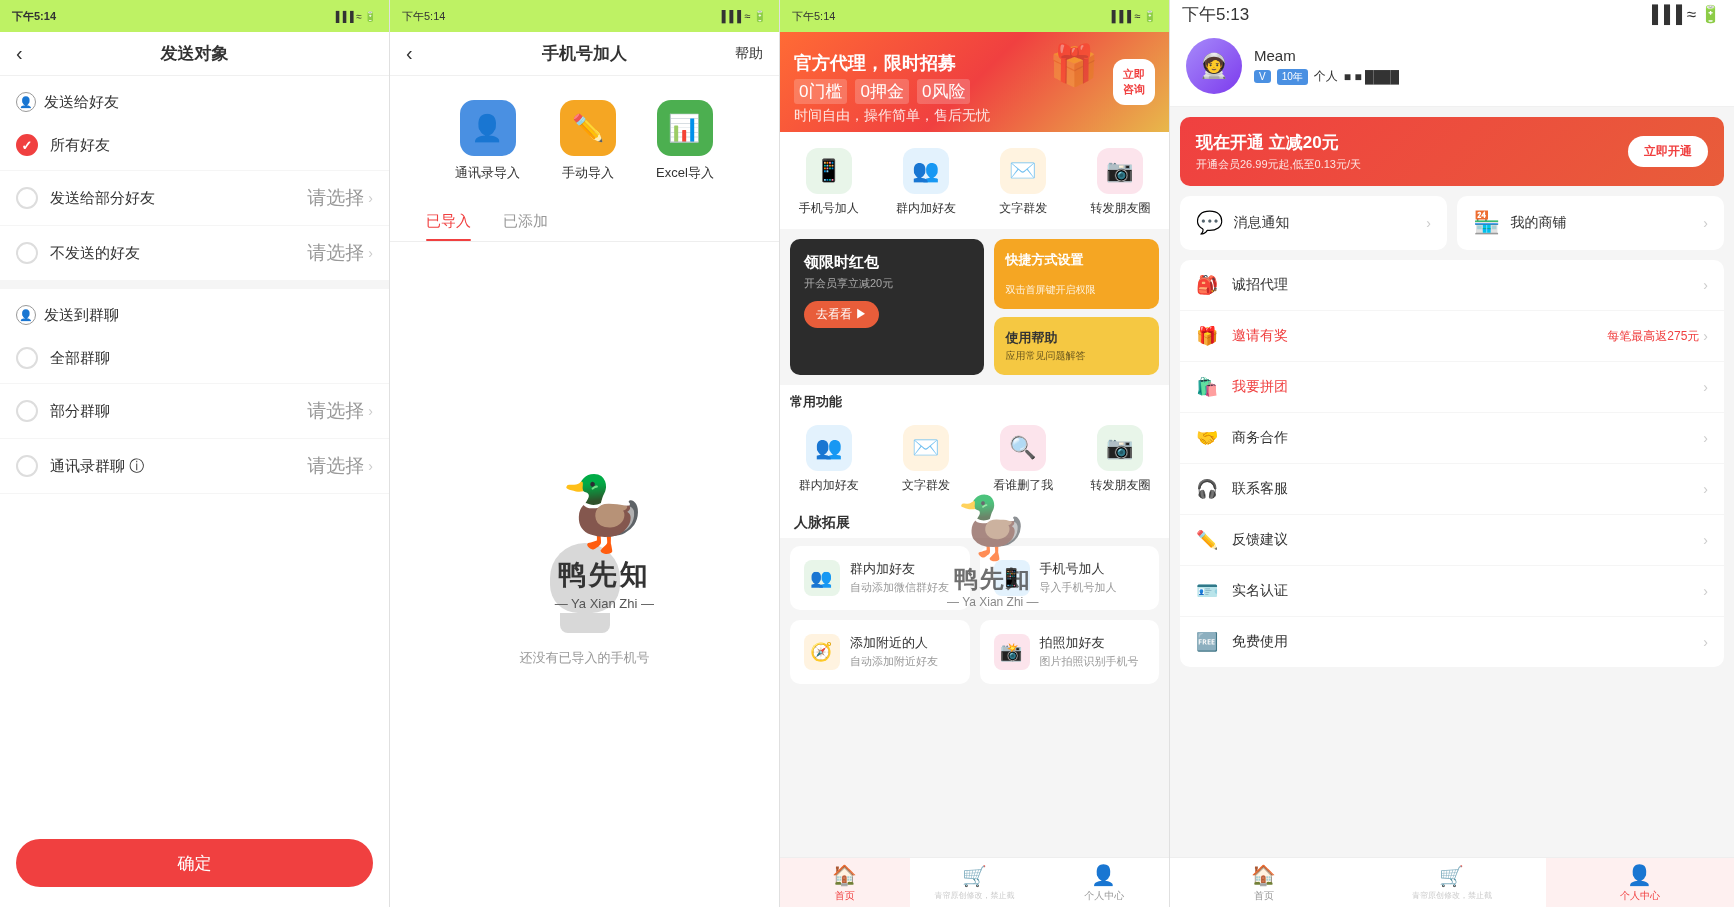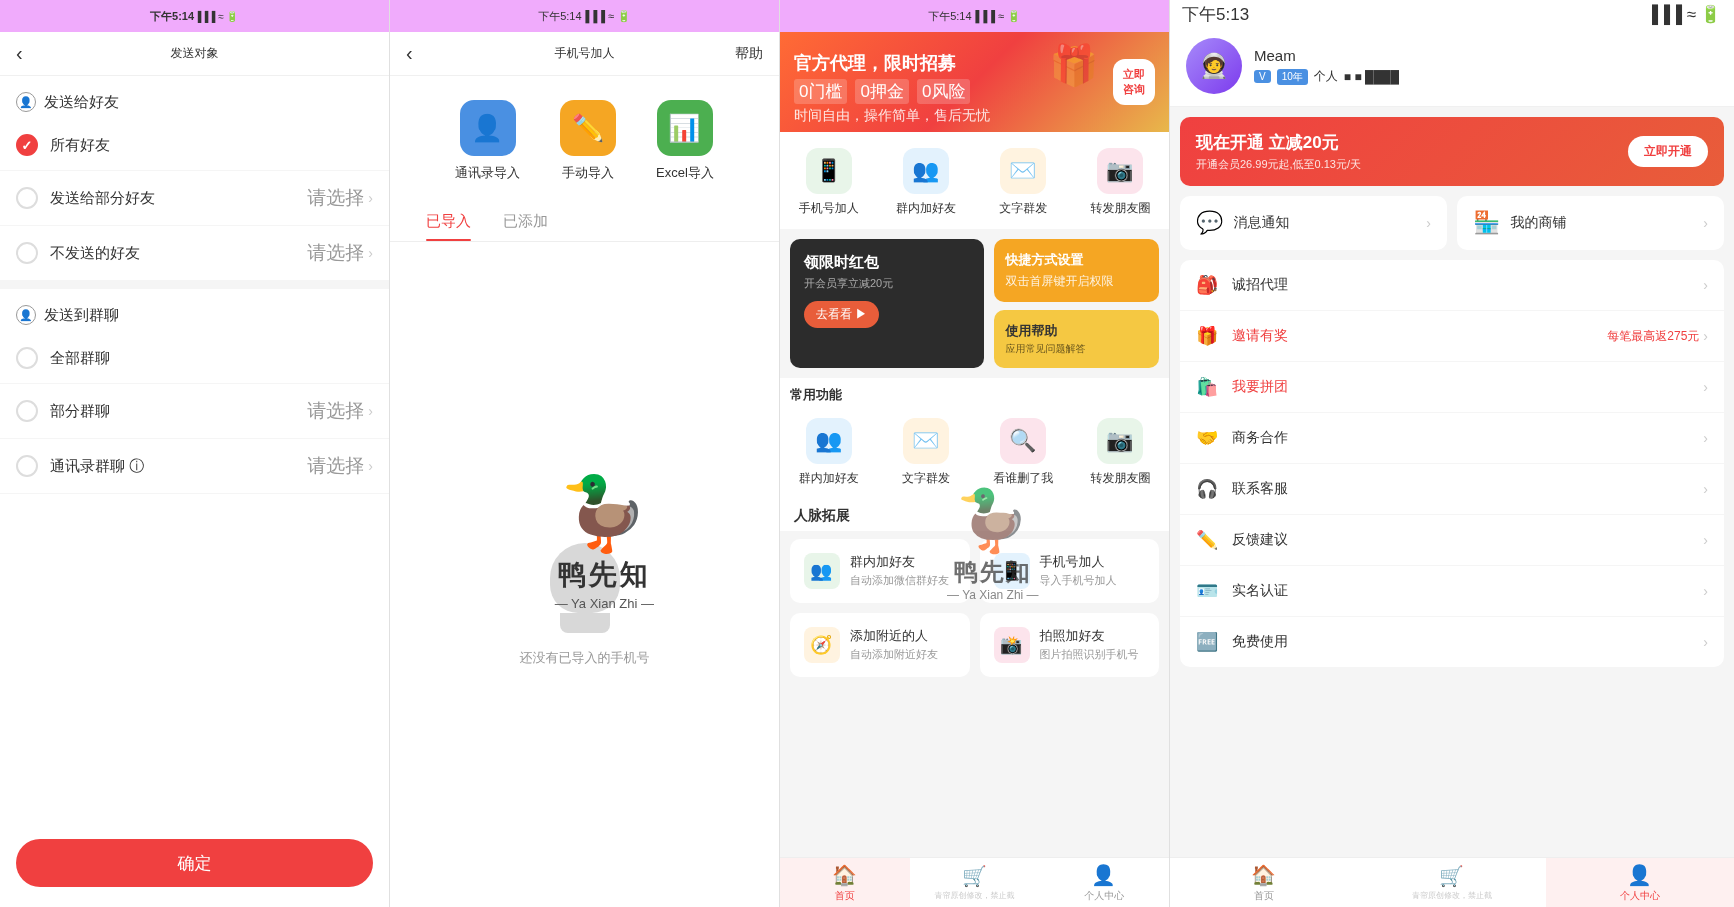--- a/index.html
+++ b/index.html
@@ -18,48 +18,48 @@
       width: 390px;
       height: 907px;
       background: #fff;
       display: flex;
       flex-direction: column;
       border-right: 1px solid #e0e0e0;
       flex-shrink: 0;
     }
     .status-bar {
       height: 28px;
-      background: #f0abfc;
+      background: #bef264;
       display: flex;
       align-items: center;
       padding: 16px 12px;
       font-size: 11px;
       color: #333;
-      justify-content: center;
+      justify-content: space-between;
     }
     .status-left { display: flex; align-items: center; gap: 4px; font-size: 11px; font-weight: 600; }
     .status-right { display: flex; align-items: center; gap: 3px; font-size: 10px; }
     .nav-bar {
       height: 44px;
       display: flex;
       align-items: center;
       justify-content: center;
       position: relative;
       border-bottom: 1px solid #f0f0f0;
     }
     .nav-back {
       position: absolute;
       left: 16px;
       font-size: 20px;
       color: #333;
       cursor: pointer;
     }
     .nav-title {
-      font-size: 12px;
-      font-weight: 400;
+      font-size: 17px;
+      font-weight: 700;
       color: #333;
     }
     .section-header {
       display: flex;
       align-items: center;
       padding: 16px 16px 8px;
       gap: 8px;
     }
     .section-icon {
       width: 20px;
@@ -283,21 +283,21 @@
       cursor: pointer;
     }
     .card-right-col { flex: 1; display: flex; flex-direction: column; gap: 8px; }
     .card-orange {
       background: #f5a623;
       border-radius: 10px;
       padding: 12px;
       cursor: pointer;
     }
     .card-orange-title { font-size: 13px; font-weight: bold; color: #fff; }
-    .card-orange-sub { font-size: 12px; color: rgba(255,255,255,0.85); margin-top: 4px; }
+    .card-orange-sub { font-size: 10px; color: rgba(255,255,255,0.85); margin-top: 14px; }
     .card-yellow {
       background: #f5c842;
       border-radius: 10px;
       padding: 12px;
       cursor: pointer;
     }
     .card-yellow-title { font-size: 13px; font-weight: bold; color: #333; }
     .card-yellow-sub { font-size: 10px; color: rgba(0,0,0,0.6); margin-top: 2px; }
     .feature-grid2 {
       display: grid;

